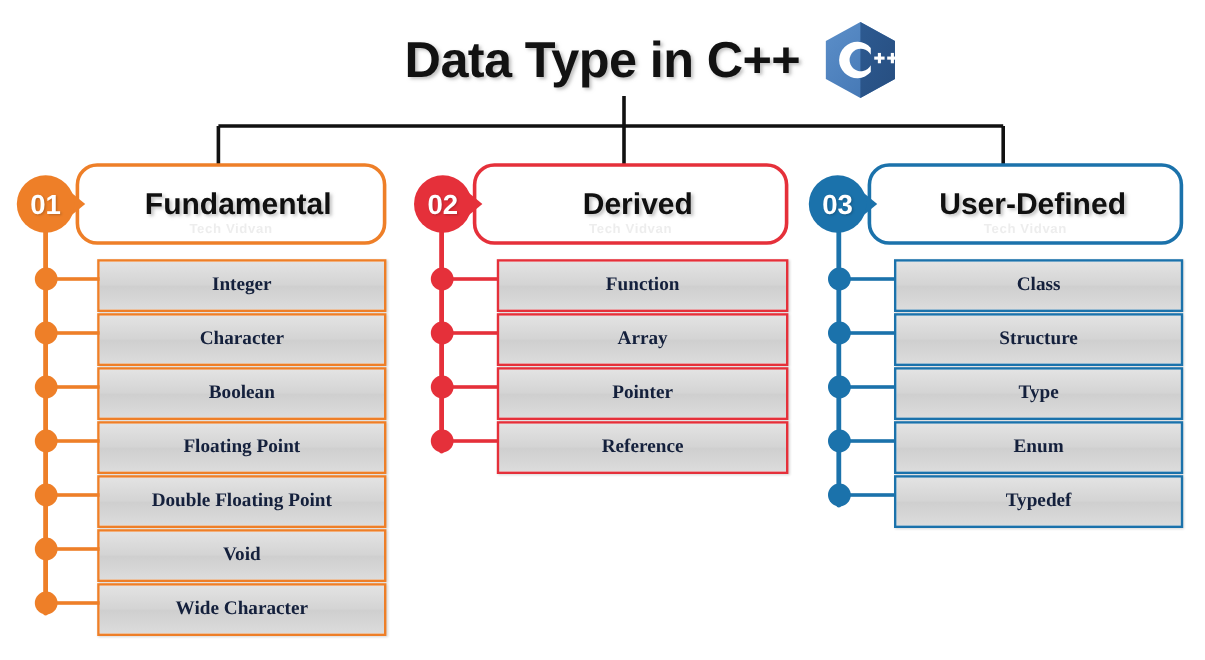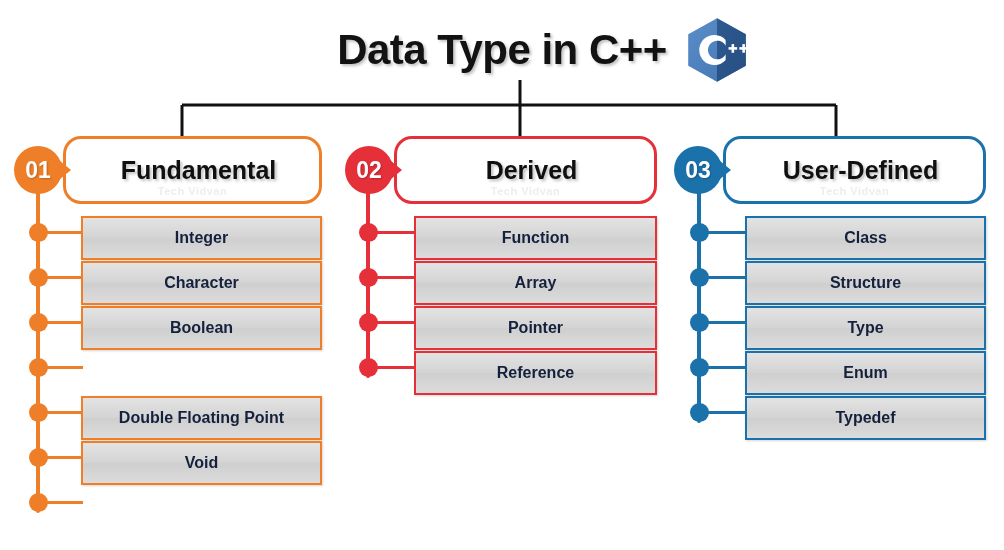--- a/index.html
+++ b/index.html
@@ -178,20 +178,21 @@
     top: 6px;
     height: 44px;
     box-sizing: border-box;
     border-width: 2px;
     border-style: solid;
     background: linear-gradient(180deg, #e3e3e3 0%, #d4d4d4 48%, #cfcfcf 52%, #dcdcdc 100%);
     display: flex;
     align-items: center;
     justify-content: center;
     box-shadow: 1px 1px 2px rgba(0,0,0,0.16);
+    font-family: Liberation Serif, serif;
   }
   #column-0 .item-box { left: 71px; right: 6px; }
   #column-1 .item-box { left: 73px; right: 6px; }
   #column-2 .item-box { left: 75px; right: 6px; }
 
   .item-label {
     font-size: 16px;
     font-weight: bold;
     color: #14203c;
     white-space: nowrap;
@@ -260,38 +261,44 @@
         <div class="item-row">
           <div class="item-stem" style="background: rgb(238, 127, 40);"></div>
           <div class="item-dot" style="background: rgb(238, 127, 40);"></div>
           <div class="item-box" style="border-color: rgb(238, 127, 40);">
             <span class="item-label">Boolean</span>
           </div>
         </div>
         <div class="item-row">
           <div class="item-stem" style="background: rgb(238, 127, 40);"></div>
           <div class="item-dot" style="background: rgb(238, 127, 40);"></div>
+          <div class="item-box" style="border-color: rgb(238, 127, 40);">
+            <span class="item-label">Floating Point</span>
+          </div>
         </div>
         <div class="item-row">
           <div class="item-stem" style="background: rgb(238, 127, 40);"></div>
           <div class="item-dot" style="background: rgb(238, 127, 40);"></div>
           <div class="item-box" style="border-color: rgb(238, 127, 40);">
             <span class="item-label">Double Floating Point</span>
           </div>
         </div>
         <div class="item-row">
           <div class="item-stem" style="background: rgb(238, 127, 40);"></div>
           <div class="item-dot" style="background: rgb(238, 127, 40);"></div>
           <div class="item-box" style="border-color: rgb(238, 127, 40);">
             <span class="item-label">Void</span>
           </div>
         </div>
         <div class="item-row">
           <div class="item-stem" style="background: rgb(238, 127, 40);"></div>
           <div class="item-dot" style="background: rgb(238, 127, 40);"></div>
+          <div class="item-box" style="border-color: rgb(238, 127, 40);">
+            <span class="item-label">Wide Character</span>
+          </div>
         </div>
       </div>
     </div>
   <div class="column" id="column-1">
       <div class="col-header">
         <div class="badge-arrow" style="border-left-color: rgb(229, 48, 58);"></div>
         <div class="badge" style="background: rgb(229, 48, 58);">02</div>
         <div class="header-pill" style="border-color: rgb(229, 48, 58);">
           <div class="header-label">Derived</div>
           <div class="watermark">Tech Vidvan</div>

